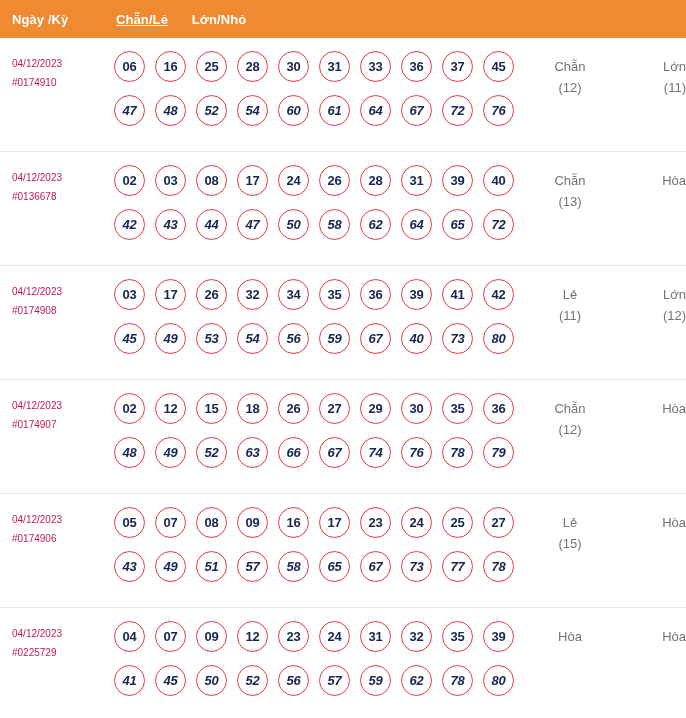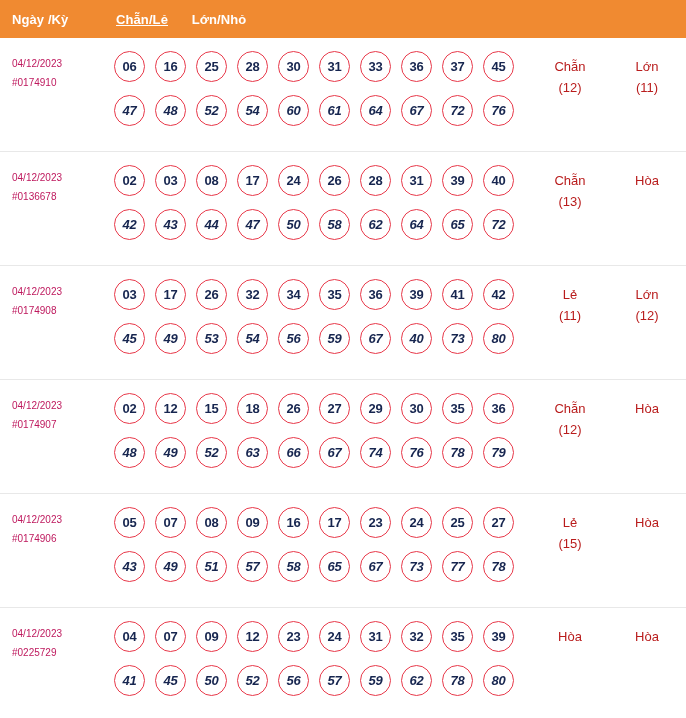--- a/index.html
+++ b/index.html
@@ -73,26 +73,26 @@
     font-weight: bold;
     display: flex;
     align-items: center;
     justify-content: center;
     letter-spacing: -0.2px;
   }
   .cell-oe, .cell-bs {
     flex: 0 0 76px;
     width: 76px;
     text-align: center;
-    color: #b91c1c;
+    color: #737373;
     font-size: 13px;
     line-height: 21px;
     padding-top: 5px;
   }
-  .cell-bs { flex: 0 0 78px; width: 78px; }
+  .cell-bs { flex: 0 0 78px; width: 78px; text-align: right; }
   .cell-oe .count, .cell-bs .count { display: block; }
 </style>
 </head>
 <body>
 
 <div class="results-table">
 
   <div class="table-header">
     <div class="col-date">Ngày /Kỳ</div>
     <div class="col-oe">Chẵn/Lẻ</div>

